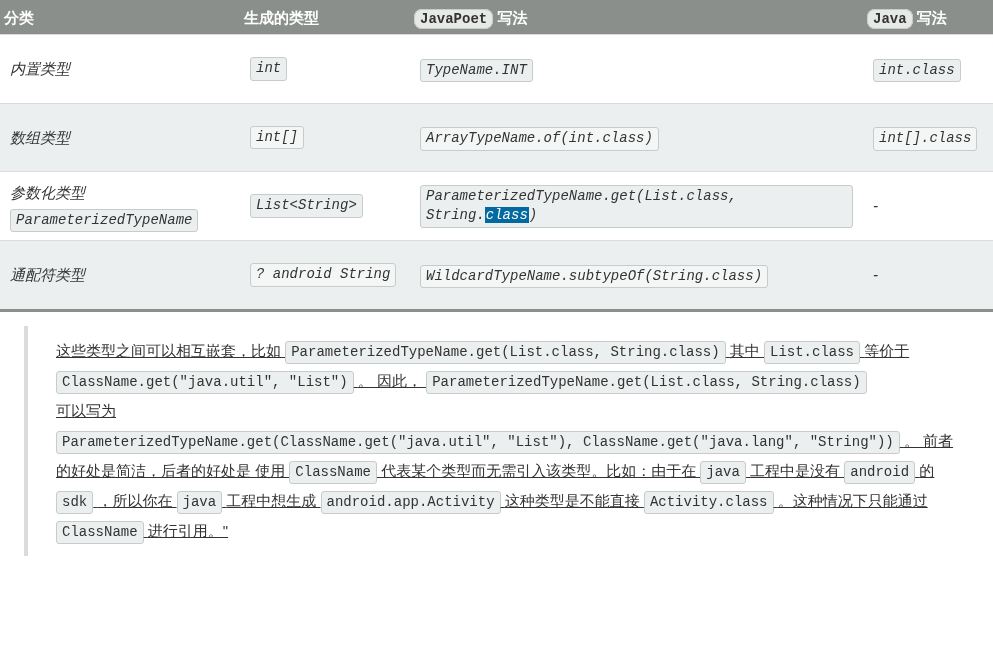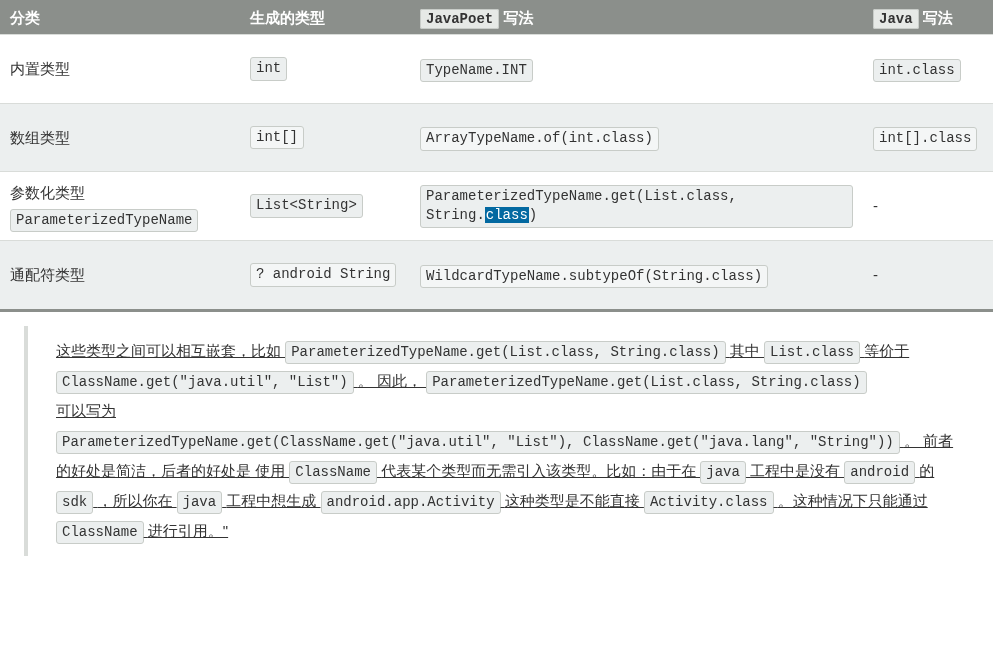--- a/index.html
+++ b/index.html
@@ -15,26 +15,27 @@
   table {
     width: 100%;
     border-collapse: collapse;
     border-top: 3px solid #8b8f8b;
     border-bottom: 3px solid #8b8f8b;
   }
   thead th {
     background: #8b8f8b;
     color: #fff;
     text-align: left;
-    padding: 6px 10px;
+    padding: 6px 4px;
     font-weight: bold;
     font-size: 15px;
   }
   tbody tr {
     border-top: 1px solid #d9dcd9;
+    font-style: italic;
   }
   tbody tr:nth-child(even) {
     background: #ecefef;
   }
   tbody td {
     padding: 8px 10px;
     vertical-align: middle;
     color: #333;
     line-height: 1.7;
   }
@@ -49,21 +50,21 @@
     display: inline-block;
     line-height: 1.4;
   }
   tbody tr:nth-child(even) code.inline {
     background: #f4f6f6;
   }
   code.header-code {
     font-family: Consolas, "Courier New", monospace;
     background: #e6e9e6;
     border: 1px solid #c8ccc8;
-    border-radius: 2px;
+    border-radius: 8px;
     padding: 1px 5px;
     font-size: 14px;
     color: #333;
   }
   .highlight {
     background: #0369a1;
     color: #fff;
     padding: 0 1px;
   }
   .note-block {

